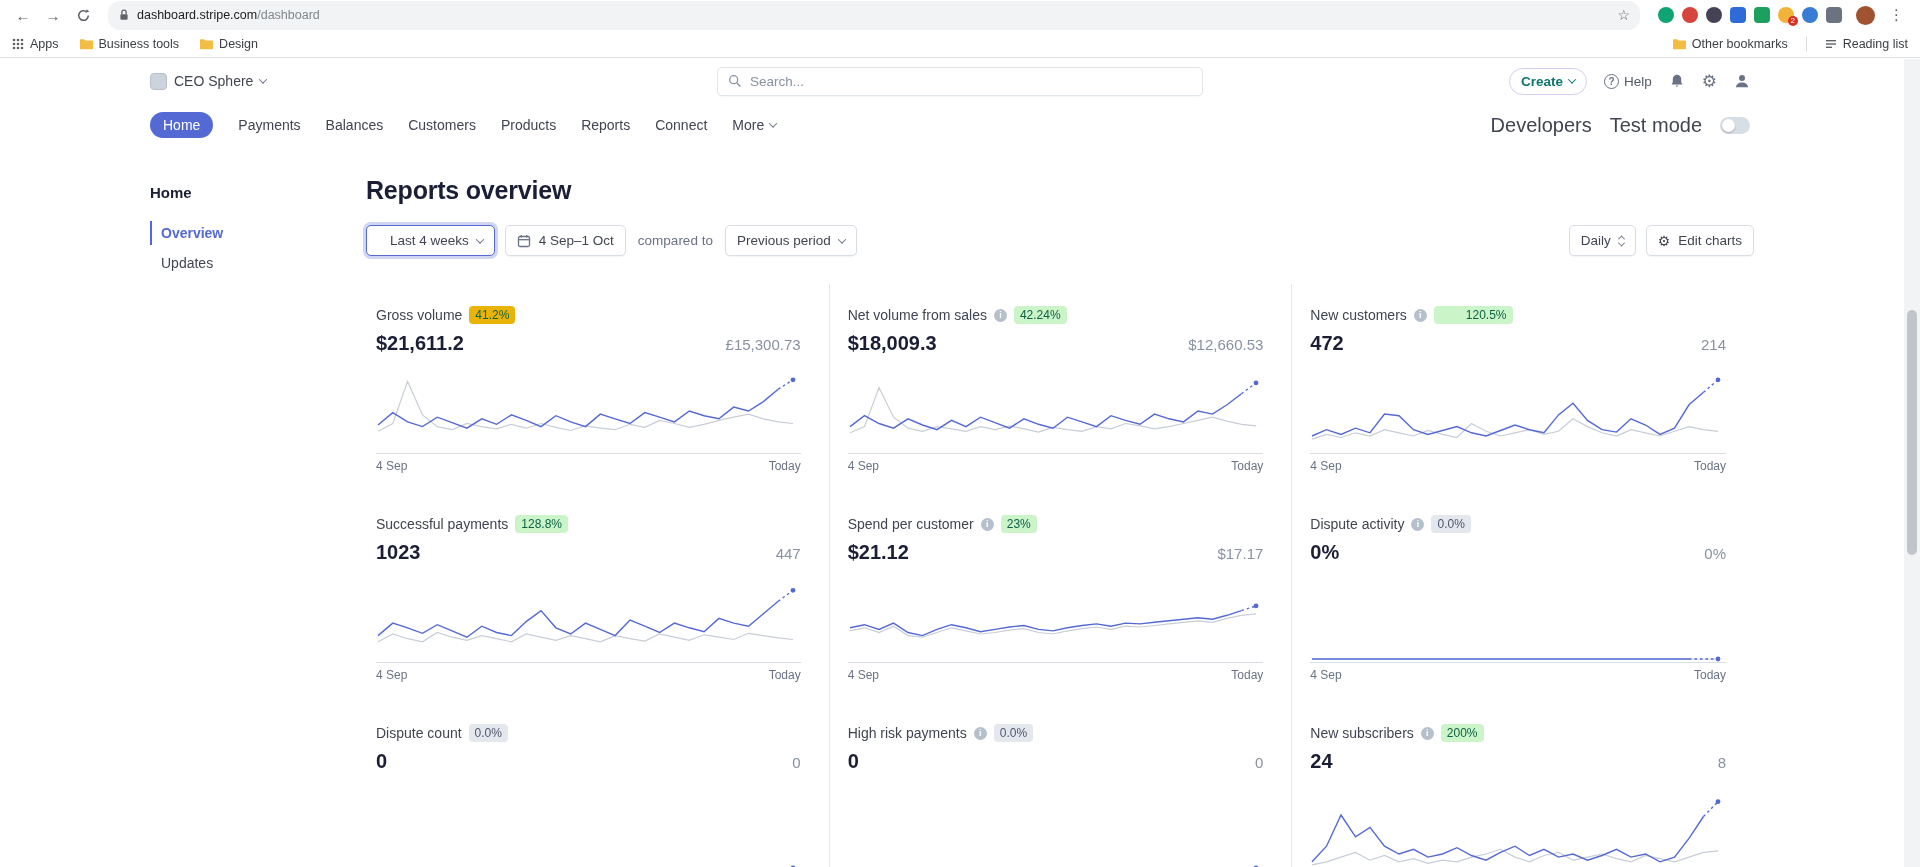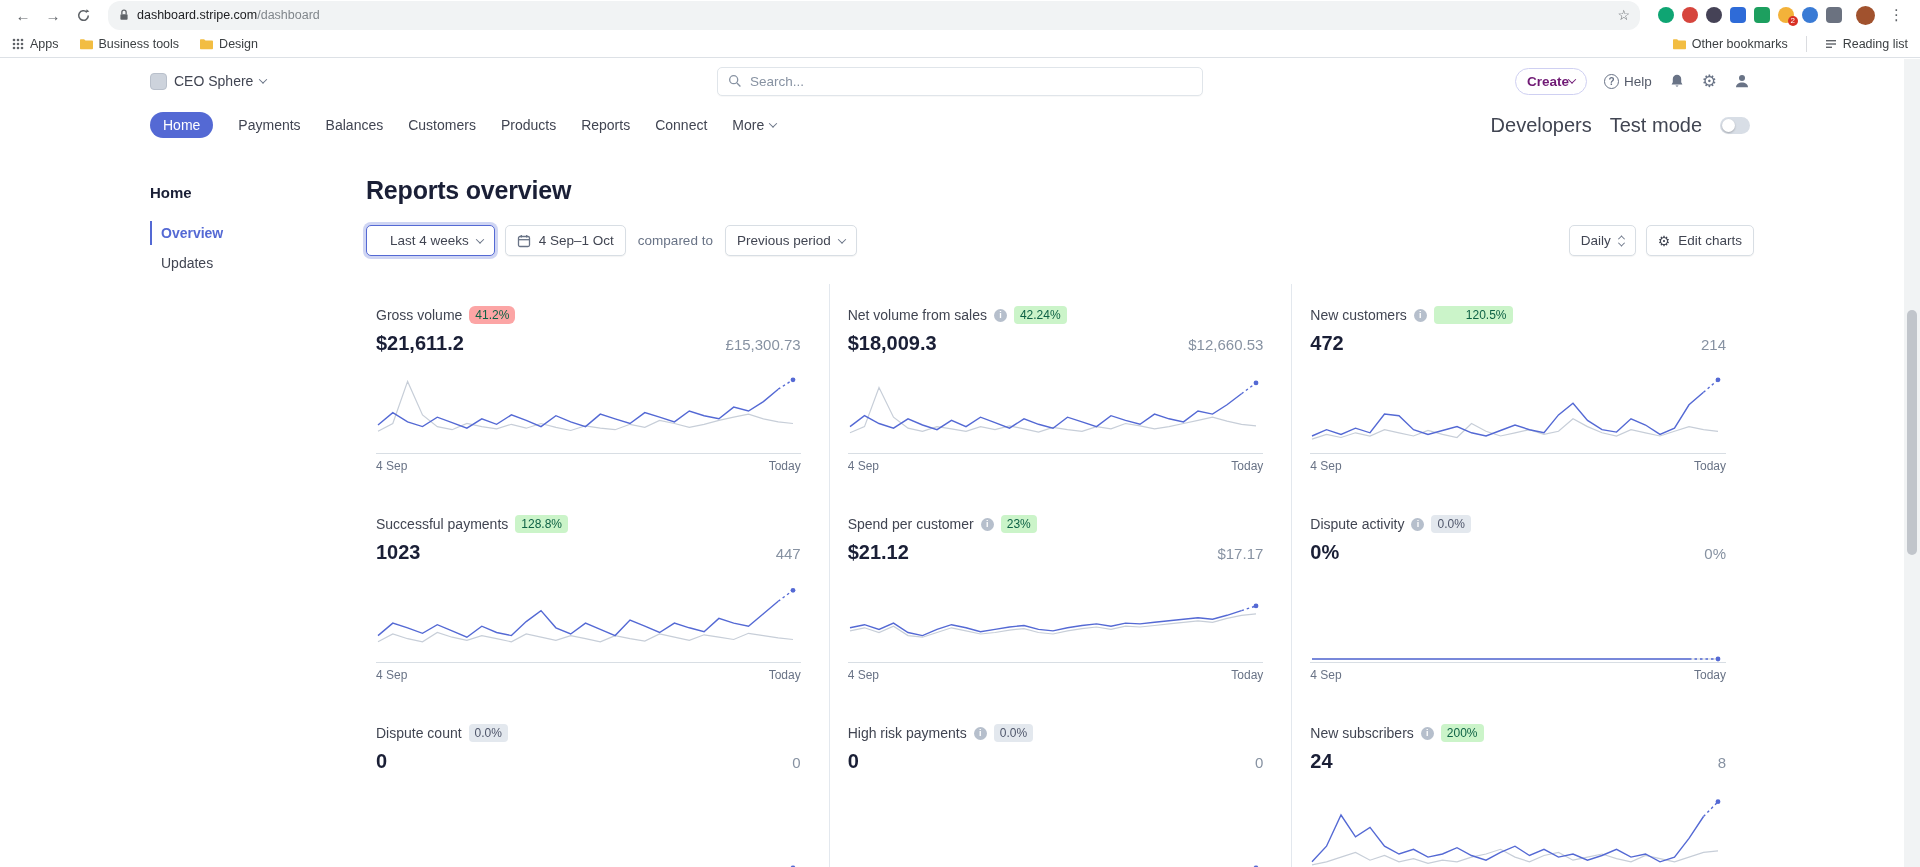--- a/index.html
+++ b/index.html
@@ -39,21 +39,21 @@
           border-bottom:1.6px solid currentColor; transform:rotate(45deg) translate(-1px,-1px); }
   .chev-up { transform:rotate(-135deg) translate(-1px,-1px); }
   .searchbar { position:absolute; left:50%; transform:translateX(-50%); width:486px; height:29px;
                border:1px solid #e0e5ea; border-radius:5px; display:flex; align-items:center; gap:8px;
                padding:0 10px; background:#fff; box-shadow:0 1px 1px rgba(0,0,0,.03); }
   .searchbar input { border:none; outline:none; flex:1; font-size:13.5px; color:#414552; background:transparent;
                      font-family:inherit; }
   .searchbar input::placeholder { color:#8792a2; }
   .header-actions { margin-left:auto; display:flex; align-items:center; gap:17px; }
   .create-btn { height:27px; padding:0 11px; border:1px solid #cfd0f2; border-radius:14px; background:#fff;
-                color:#701a75; font-size:13.5px; font-weight:600; display:flex; align-items:center; cursor:pointer;text-align:center; }
+                color:#0f766e; font-size:13.5px; font-weight:600; display:flex; align-items:center; gap:6px; cursor:pointer;text-align:center; }
   .help { display:flex; align-items:center; gap:5px; color:#545a69; font-size:13.5px; cursor:pointer; }
   .qmark { width:15px; height:15px; border:1.4px solid #697386; border-radius:50%; color:#697386;
            font-size:10px; font-weight:700; display:flex; align-items:center; justify-content:center; }
   .hicon { color:#697386; font-size:16px; display:flex; align-items:center; cursor:pointer; }
 
   
   .app-nav { height:42px; display:flex; align-items:center; padding-left:150px; padding-right:170px; background:#fff; }
   .nav-items { display:flex; align-items:center; gap:25px; font-size:14px; color:#414552; font-weight:500; }
   .nav-item { cursor:pointer; display:flex; align-items:center; gap:6px; }
   .nav-item.active { background:#5469d4; color:#fff; padding:5px 13px; border-radius:15px; }
@@ -313,21 +313,21 @@
             <span>Edit charts</span>
           </span>
         </span>
       </div>
 
       <div class="grid">
 
         <div class="card">
           <div class="card-head">
               <span class="card-title">Gross volume</span>
-              <span class="badge" style="background: #fca5a5; color: rgb(14, 98, 69); border-radius: 6px;">41.2%</span>
+              <span class="badge" style="background: #eab308; color: rgb(14, 98, 69);">41.2%</span>
             </div>
           <div class="card-values">
               <span class="value">$21,611.2</span>
               <span class="compare">£15,300.73</span>
             </div>
           <div class="chart">
               <svg width="425" height="86">
                 <polyline points="2.0,64.3 16.8,56.5 31.6,14.4 46.5,47.9 61.3,59.6 76.1,62.7 90.9,56.5 105.8,59.6 120.6,61.9 135.4,57.3 150.2,61.2 165.0,56.5 179.9,60.4 194.7,63.5 209.5,58.8 224.3,61.2 239.1,62.7 254.0,57.3 268.8,60.4 283.6,53.4 298.4,56.5 313.3,60.4 328.1,57.3 342.9,53.4 357.7,50.2 372.5,47.1 387.4,51.8 402.2,54.9 417.0,56.5" fill="none" stroke="#c7ced8" stroke-width="1.2"></polyline>
                 <polyline points="2.0,58.0 16.8,45.6 31.6,54.9 46.5,59.6 61.3,50.2 76.1,55.7 90.9,61.2 105.8,51.8 120.6,57.3 135.4,47.9 150.2,53.4 165.0,59.6 179.9,48.7 194.7,54.9 209.5,59.6 224.3,47.1 239.1,51.8 254.0,56.5 268.8,45.6 283.6,50.2 298.4,54.9 313.3,44.0 328.1,48.7 342.9,51.8 357.7,40.1 372.5,44.0 387.4,34.6 402.2,22.2" fill="none" stroke="#5469d4" stroke-width="1.4"></polyline>
                 <polyline points="402.2,22.2 417.0,12.8" fill="none" stroke="#5469d4" stroke-width="1.4" stroke-dasharray="2.5,3"></polyline>

